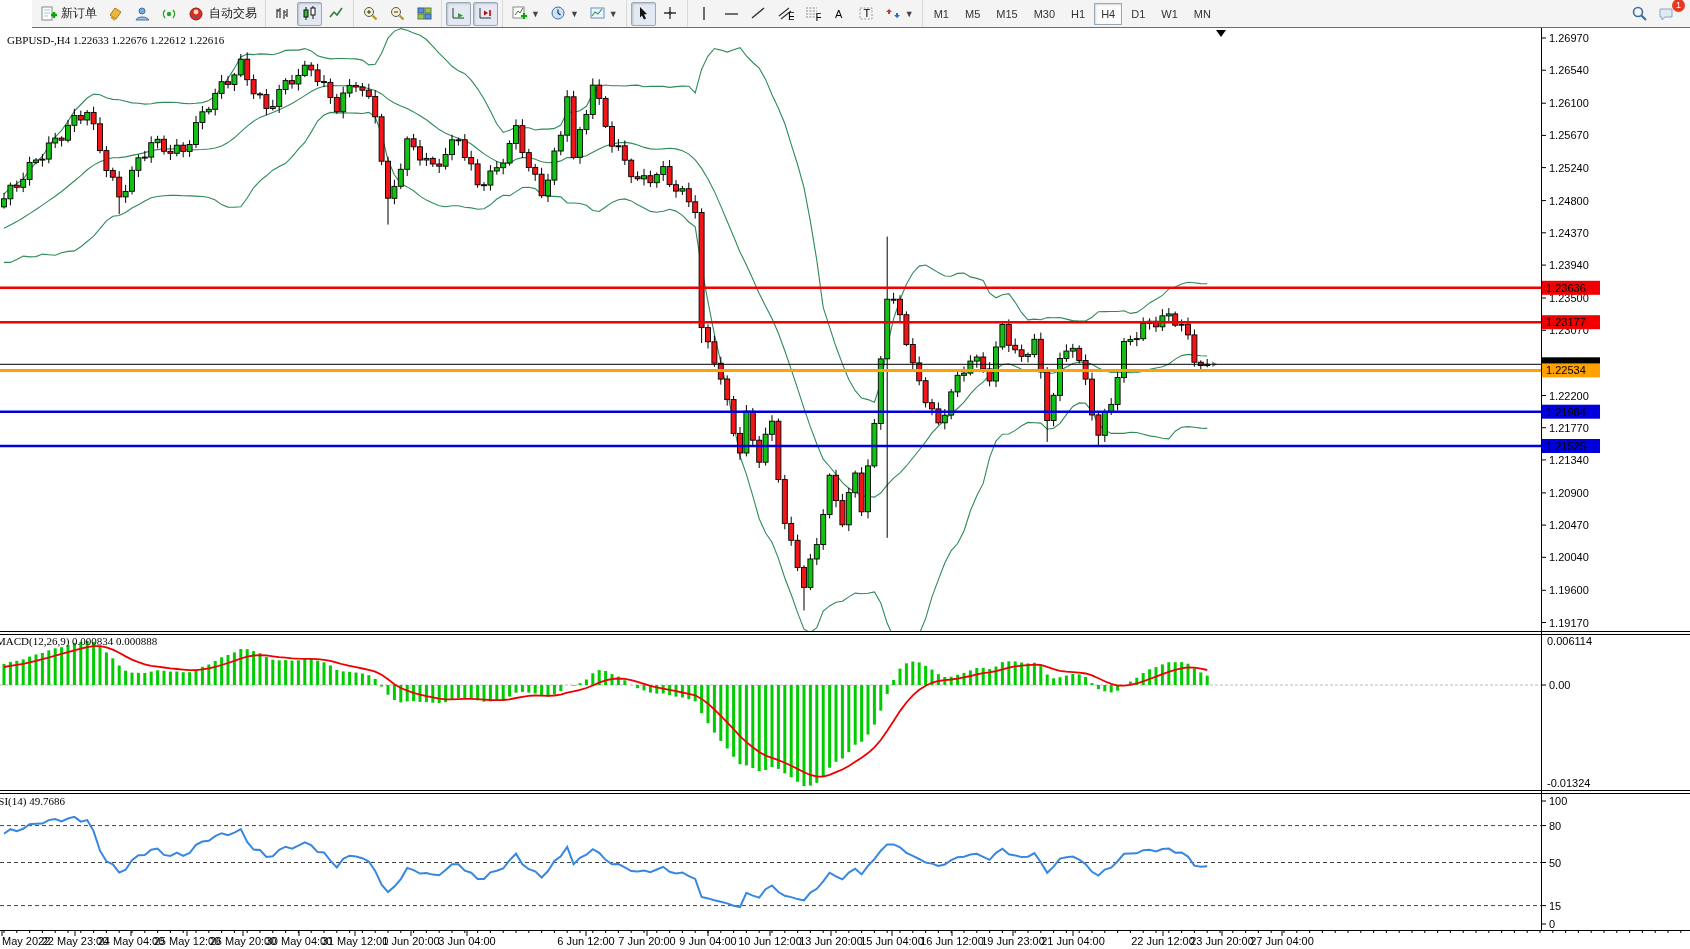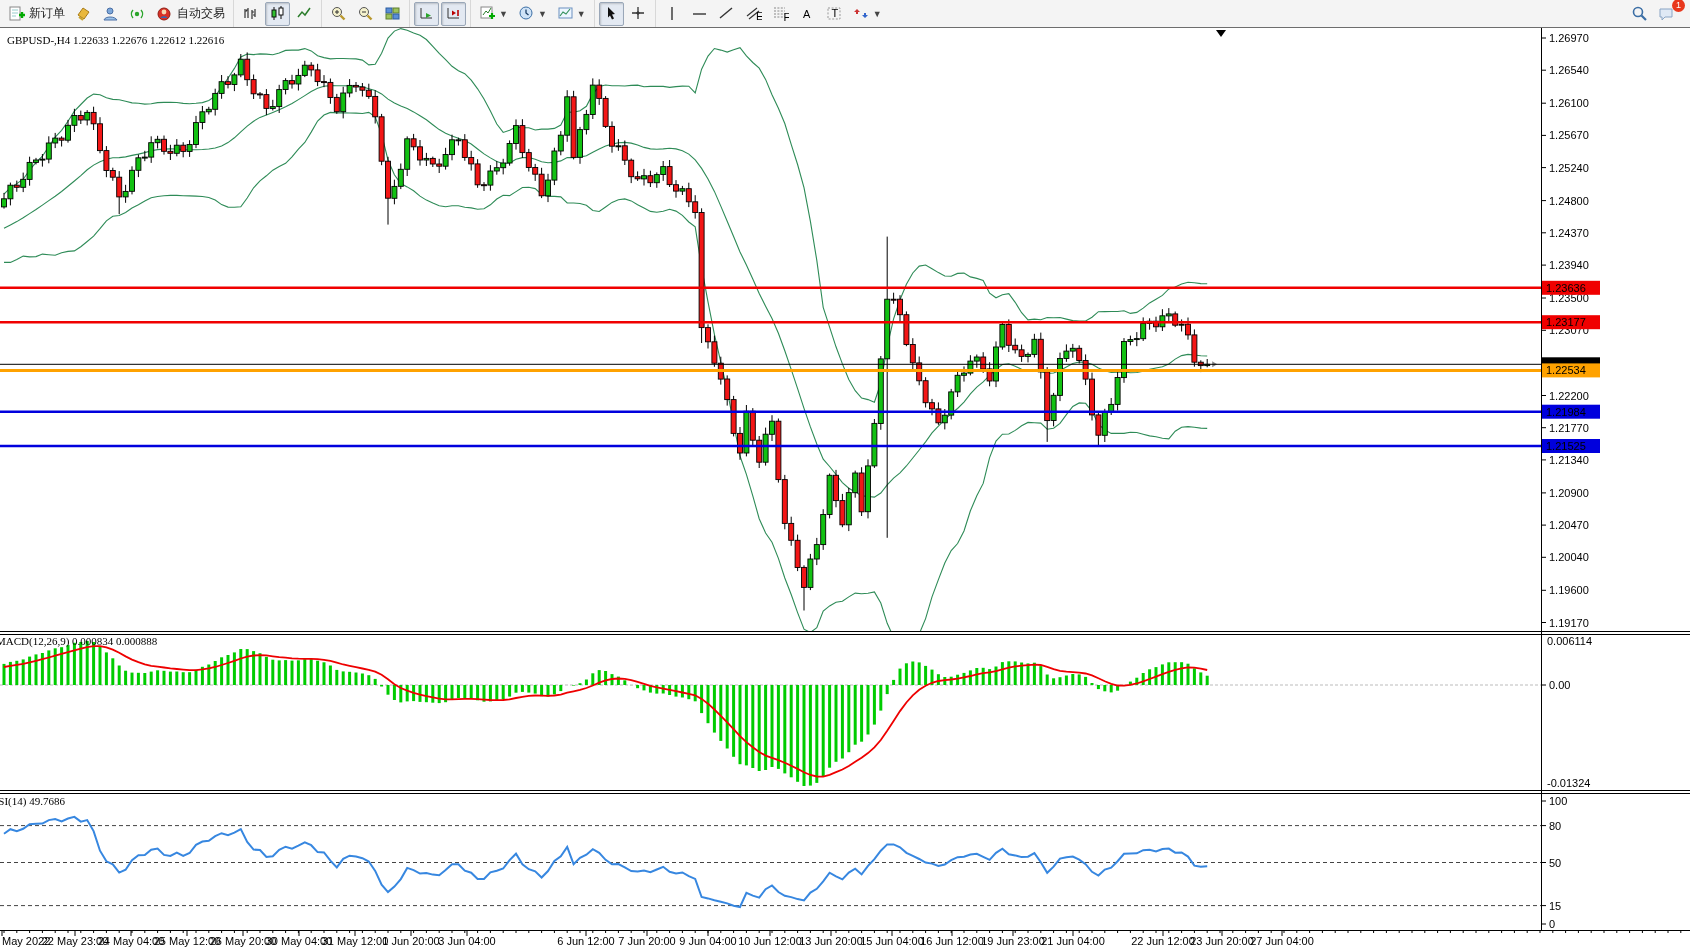--- a/index.html
+++ b/index.html
@@ -1,19 +1,19 @@
 <!DOCTYPE html>
 <html><head>
 <meta charset="utf-8">
 <style>
   html,body{margin:0;padding:0;background:#fff;width:1690px;height:949px;overflow:hidden;
             font-family:"Liberation Sans","DejaVu Sans",sans-serif;}
   
   .toolbar{height:27px;background:#f4f4f4;border-bottom:1px solid #6d6d6d;
-           display:flex;align-items:center;white-space:nowrap;}
+           display:flex;align-items:center;white-space:nowrap;margin-left:32px;}
   .tb-group{display:flex;align-items:center;height:27px;padding:0 3px;border-left:1px solid #d8d8d8;}
   .tb-group:first-child{border-left:none;}
   .tb-btn{display:flex;align-items:center;height:22px;padding:0 3px;margin:0 1px;border:1px solid transparent;
           border-radius:2px;cursor:default;font-size:12px;color:#222;}
   .tb-btn.pressed{border-color:#9aa7b8;background:#e3e9f2;box-shadow:inset 1px 1px 2px rgba(0,0,0,.18);}
   .tb-btn .lbl{margin-left:4px;font-size:12px;}
   .tb-btn .caret{font-size:9px;color:#444;margin-left:3px;}
   .tb-btn svg{display:block;}
   .tf-btn{font-size:11px;color:#333;padding:0 6px;height:20px;display:flex;align-items:center;
           border:1px solid transparent;margin:0 1px;}
@@ -253,20 +253,31 @@
       </div>
       <div class="tb-btn">
         <span>
           <svg width="17" height="17" viewBox="0 0 17 17">
             <path d="M4 4l3 3-2 0 0 2-2 0 0-2-2 0z" fill="#c33"></path>
             <path d="M12 13l-3-3 2 0 0-2 2 0 0 2 2 0z" fill="#36c"></path>
           </svg>
         </span>
         <span class="caret">▼</span>
       </div>
+    </div>
+    <div class="tb-group">
+      <div class="tf-btn">M1</div>
+      <div class="tf-btn">M5</div>
+      <div class="tf-btn">M15</div>
+      <div class="tf-btn">M30</div>
+      <div class="tf-btn">H1</div>
+      <div class="tf-btn active">H4</div>
+      <div class="tf-btn">D1</div>
+      <div class="tf-btn">W1</div>
+      <div class="tf-btn">MN</div>
     </div>
     <div class="tb-right">
       <div class="tb-btn">
         <span>
           <svg width="17" height="17" viewBox="0 0 17 17">
             <circle cx="7" cy="7" r="4.5" fill="none" stroke="#3b6ea5" stroke-width="1.6"></circle>
             <path d="M10.5 10.5l4.5 4.5" stroke="#3b6ea5" stroke-width="2.2"></path>
           </svg>
         </span>
       </div>

